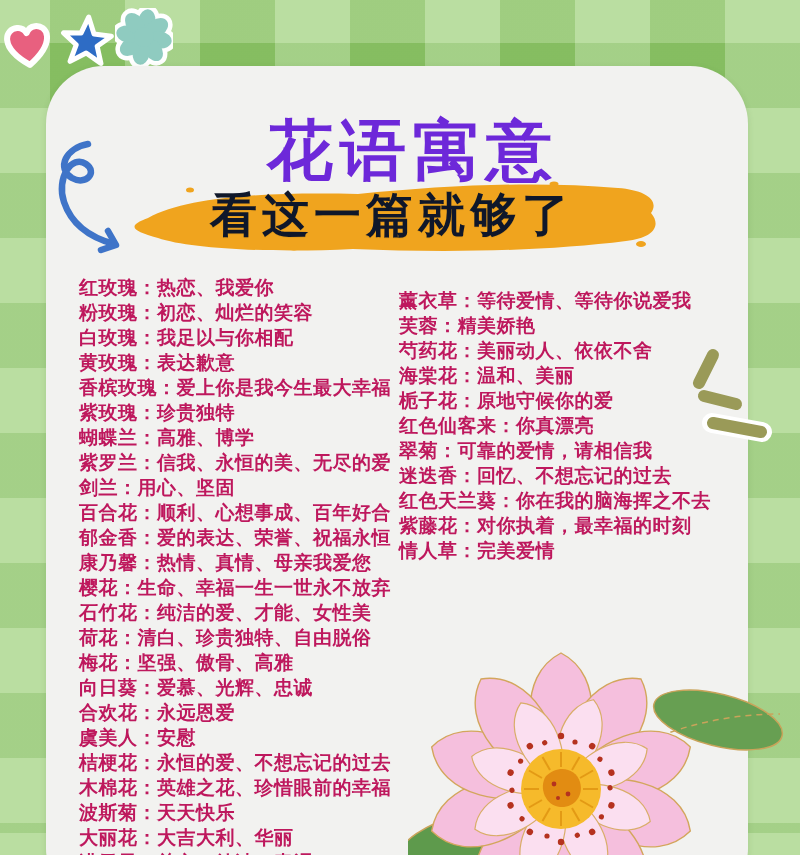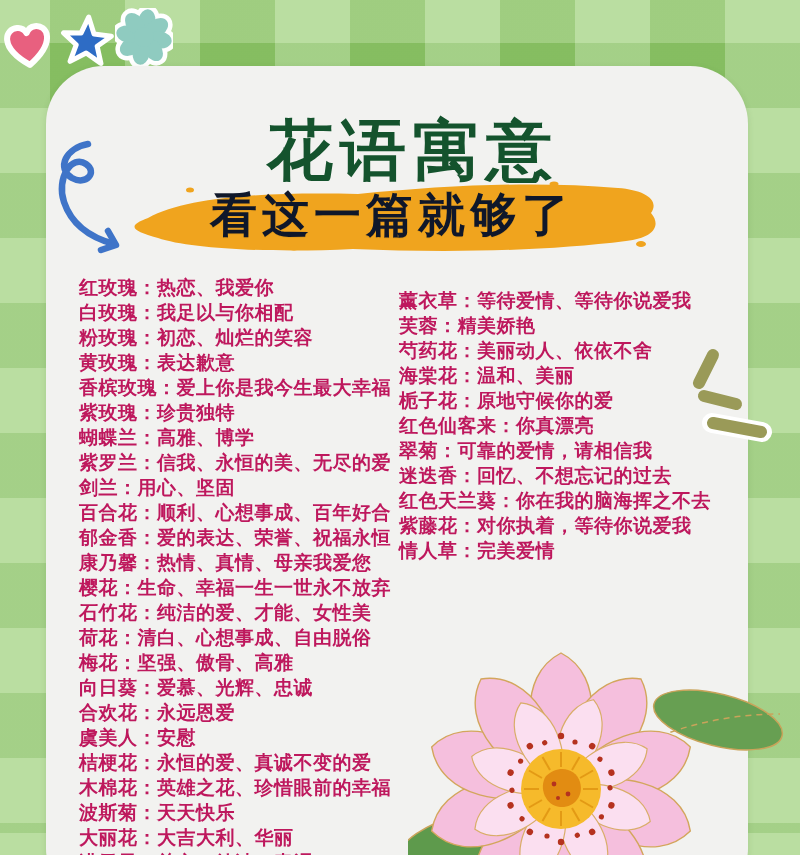--- a/index.html
+++ b/index.html
@@ -14,21 +14,21 @@
   }
   .card{
     position:absolute;left:46px;top:66px;width:702px;height:840px;
     background:#f2f2f0;border-radius:58px;
     box-shadow:0 2px 6px rgba(60,100,40,0.15);
   }
   .page-title{
     position:absolute;top:22px;left:0;width:100%;
     text-align:center;transform:translateX(16px);
     font-size:66px;line-height:70px;font-weight:900;
-    color:#14532d;letter-spacing:7px;white-space:nowrap;margin-top:28px;
+    color:#6d28d9;letter-spacing:7px;white-space:nowrap;margin-top:28px;
   }
   .banner{position:absolute;left:72px;top:110px;width:548px;height:78px;}
   .banner svg{position:absolute;left:0;top:0;}
   .banner-text{
     position:absolute;left:0;top:0;width:100%;height:100%;
     display:flex;align-items:center;justify-content:center;
     font-size:47px;font-weight:900;color:#0f172a;letter-spacing:5px;
     white-space:nowrap;text-shadow:0 1px 0 rgba(0,0,0,0.05);
   }
   .arrow-decor{position:absolute;left:6px;top:72px;}
@@ -111,55 +111,55 @@
     <svg width="82" height="118" viewBox="0 0 82 118">
       <g fill="none" stroke="#3f74c8" stroke-width="6.5" stroke-linecap="round" stroke-linejoin="round">
         <path d="M36 6 C14 10 4 30 20 40 C34 48 46 34 34 26 C20 16 4 40 12 64 C20 88 40 100 62 106"></path>
         <path d="M49 112 L64 107 L56 93"></path>
       </g>
     </svg>
   </div>
 
   <div class="flower-col col-left">
       <div class="row">红玫瑰：热恋、我爱你</div>
+      <div class="row">粉玫瑰：初恋、灿烂的笑容</div>
       <div class="row">白玫瑰：我足以与你相配</div>
-      <div class="row">粉玫瑰：初恋、灿烂的笑容</div>
       <div class="row">黄玫瑰：表达歉意</div>
       <div class="row">香槟玫瑰：爱上你是我今生最大幸福</div>
       <div class="row">紫玫瑰：珍贵独特</div>
       <div class="row">蝴蝶兰：高雅、博学</div>
       <div class="row">紫罗兰：信我、永恒的美、无尽的爱</div>
       <div class="row">剑兰：用心、坚固</div>
       <div class="row">百合花：顺利、心想事成、百年好合</div>
       <div class="row">郁金香：爱的表达、荣誉、祝福永恒</div>
       <div class="row">康乃馨：热情、真情、母亲我爱您</div>
       <div class="row">樱花：生命、幸福一生一世永不放弃</div>
       <div class="row">石竹花：纯洁的爱、才能、女性美</div>
-      <div class="row">荷花：清白、心想事成、自由脱俗</div>
+      <div class="row">荷花：清白、珍贵独特、自由脱俗</div>
       <div class="row">梅花：坚强、傲骨、高雅</div>
       <div class="row">向日葵：爱慕、光辉、忠诚</div>
       <div class="row">合欢花：永远恩爱</div>
       <div class="row">虞美人：安慰</div>
-      <div class="row">桔梗花：永恒的爱、真诚不变的爱</div>
+      <div class="row">桔梗花：永恒的爱、不想忘记的过去</div>
       <div class="row">木棉花：英雄之花、珍惜眼前的幸福</div>
       <div class="row">波斯菊：天天快乐</div>
       <div class="row">大丽花：大吉大利、华丽</div>
       <div class="row">满天星：关心、纯洁、青涩</div>
     </div>
   <div class="flower-col col-right">
       <div class="row">薰衣草：等待爱情、等待你说爱我</div>
       <div class="row">芙蓉：精美娇艳</div>
       <div class="row">芍药花：美丽动人、依依不舍</div>
       <div class="row">海棠花：温和、美丽</div>
       <div class="row">栀子花：原地守候你的爱</div>
       <div class="row">红色仙客来：你真漂亮</div>
       <div class="row">翠菊：可靠的爱情，请相信我</div>
       <div class="row">迷迭香：回忆、不想忘记的过去</div>
       <div class="row">红色天兰葵：你在我的脑海挥之不去</div>
-      <div class="row">紫藤花：对你执着，等待你说爱我</div>
+      <div class="row">紫藤花：对你执着，最幸福的时刻</div>
       <div class="row">情人草：完美爱情</div>
     </div>
 </div>
 
 <div class="dash-decor">
   <svg width="92" height="104" viewBox="0 0 92 104">
     <line x1="26" y1="79" x2="76" y2="88" stroke="#ffffff" stroke-width="20" stroke-linecap="round"></line>
     <g stroke="#9a9a58" stroke-width="12" stroke-linecap="round">
       <line x1="27" y1="11" x2="13" y2="39"></line>
       <line x1="18" y1="52" x2="50" y2="60"></line>

